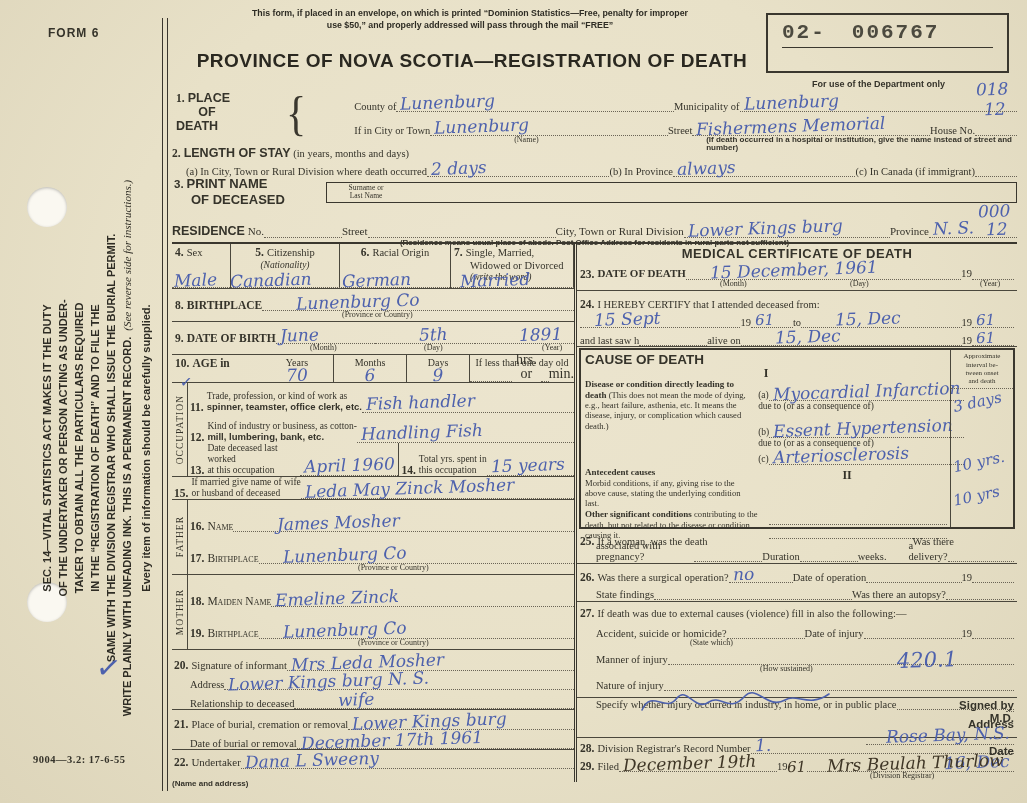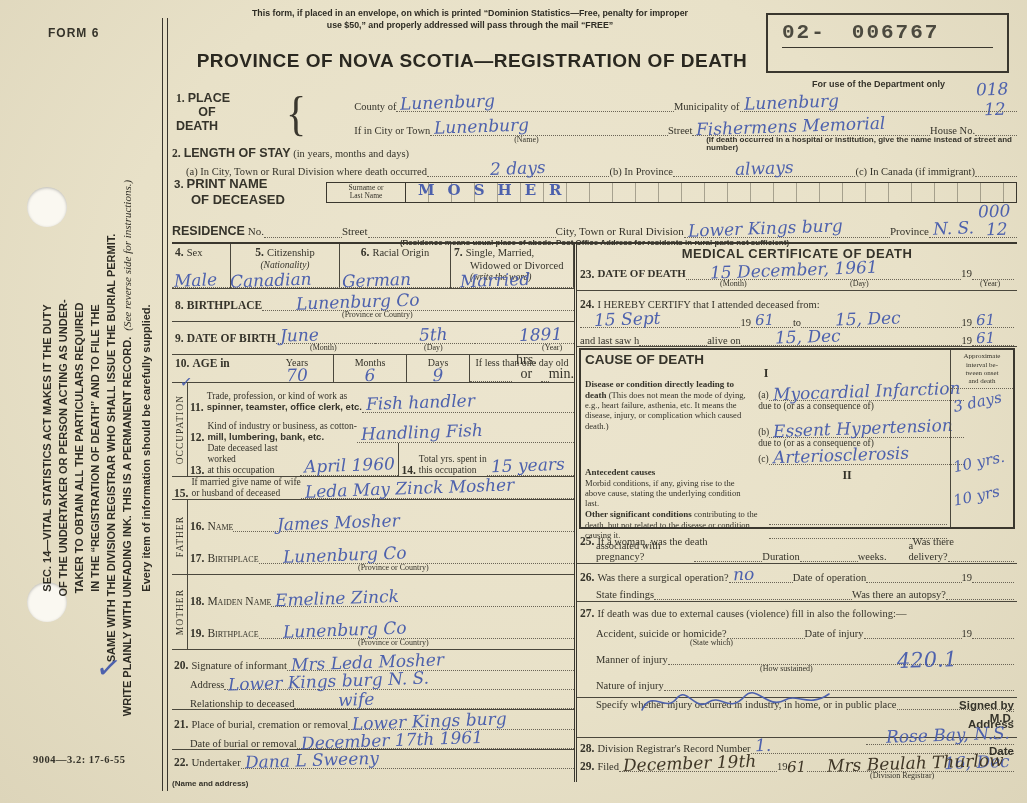--- a/index.html
+++ b/index.html
@@ -223,43 +223,40 @@
         </div>
         <div class="s1-caps">
           <span class="cap">(Name)</span>
           <span class="capb">(If death occurred in a hospital or institution, give the name instead of street and number)</span>
         </div>
       </div>
     </div>
 
     <div class="s2">
       <div class="h"><span class="num">2.</span><span class="big">LENGTH OF STAY</span> <span>(in years, months and days)</span></div>
-      <div class="row" style="padding-left:14px;text-align:center;">
+      <div class="row" style="padding-left:14px;">
         <span>(a) In City, Town or Rural Division where death occurred</span>
         <span class="df"><span class="hw hw-lg">2 days</span></span>
         <span>(b) In Province</span>
         <span class="df"><span class="hw hw-lg">always</span></span>
         <span>(c) In Canada (if immigrant)</span>
         <span class="df short"></span>
       </div>
     </div>
 
     <div class="s3">
       <div class="s3-lab">
         <span class="num">3.</span><span>PRINT NAME</span>
         <div style="padding-left:17px;">OF DECEASED</div>
       </div>
       <div class="s3-table">
         <div class="comb-row">
           <div class="comb-sublab">
             <span>Surname or</span>
               <span>Last Name</span>
-          </div>
-          <div class="comb">
-            <span class="comb-val surname">MOSHER</span>
           </div>
         </div>
       </div>
     </div>
 
     <div class="res">
       <div class="row">
         <span class="rl">RESIDENCE</span>&nbsp;
         <span>No.</span>
         <span class="df" style="flex:0 0 70px;"></span>

